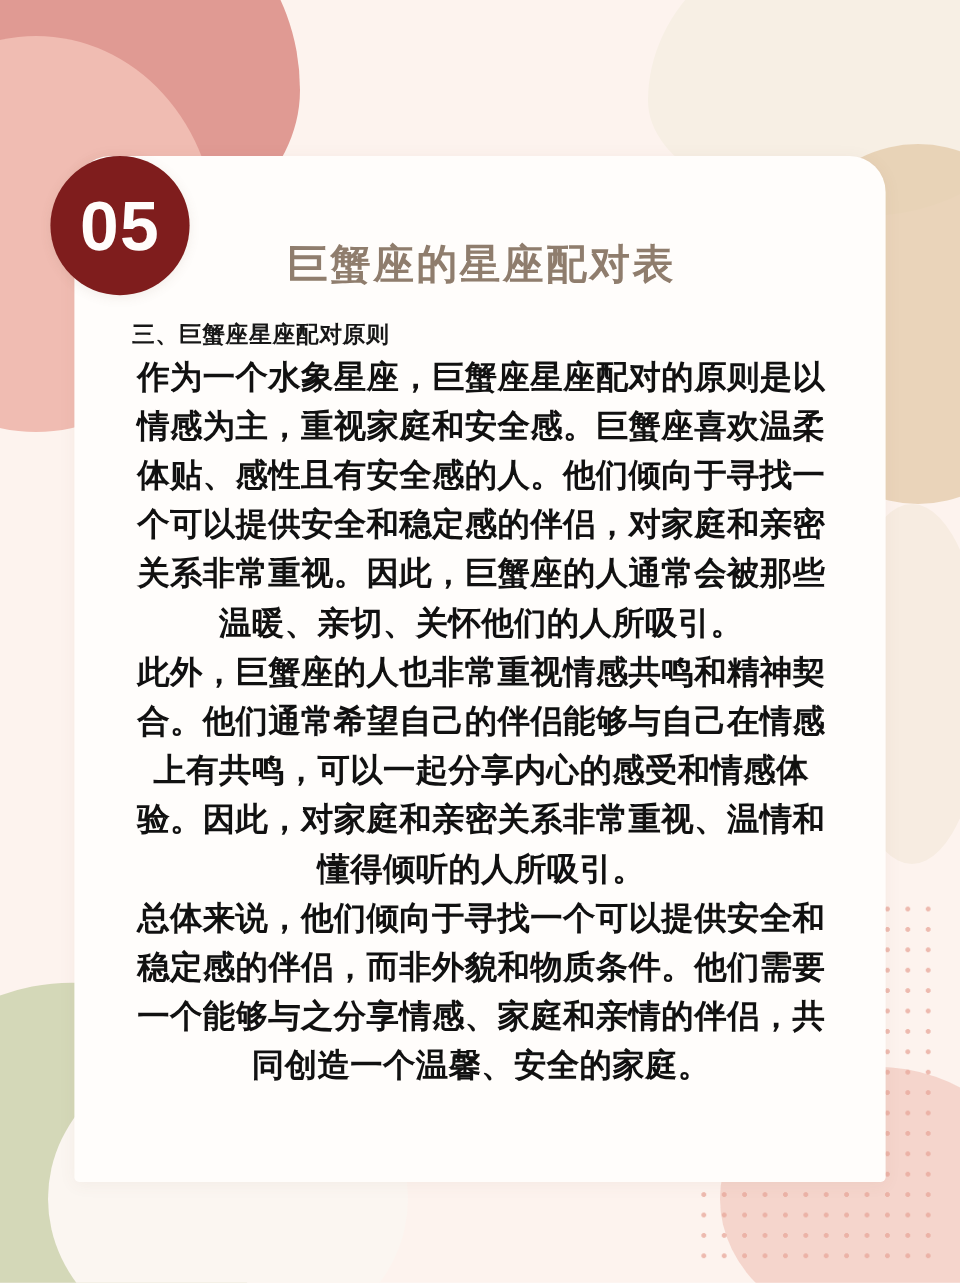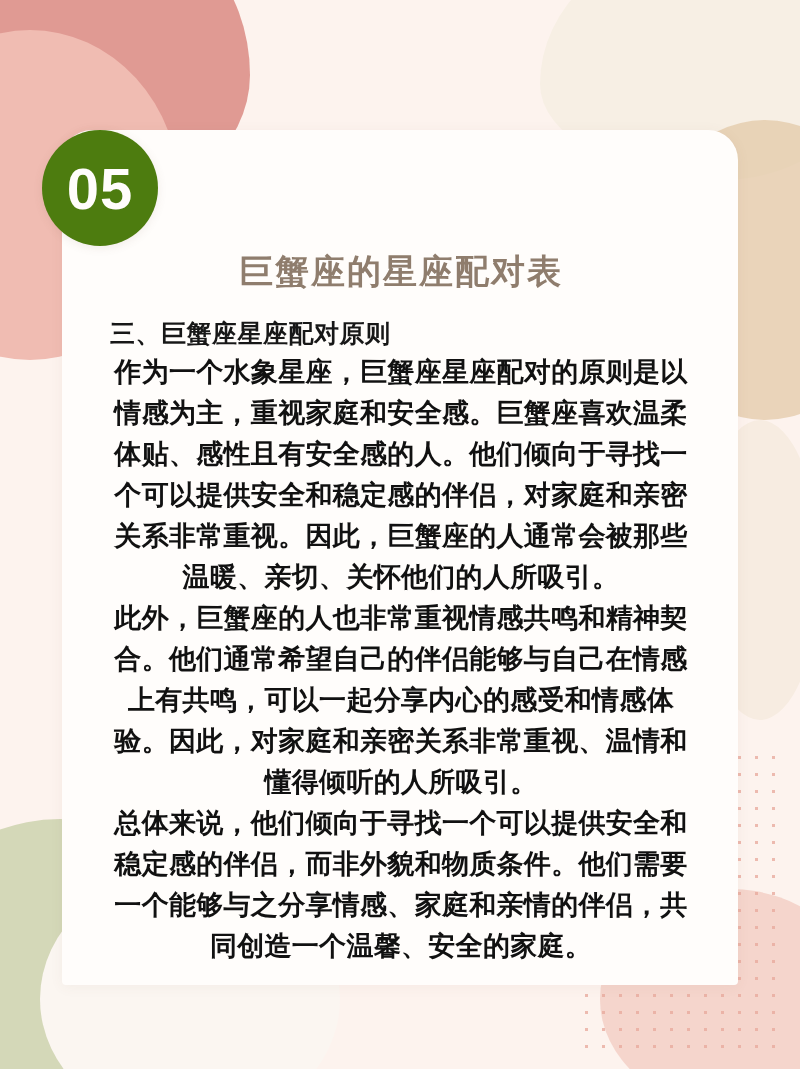--- a/index.html
+++ b/index.html
@@ -102,53 +102,53 @@
   }
 
   
   .badge {
     position: absolute;
     left: 42px;
     top: 130px;
     width: 116px;
     height: 116px;
     border-radius: 50%;
-    background: #4d7c0f;
+    background: #7f1d1d;
     color: #fffdfb;
     display: flex;
     align-items: center;
     justify-content: center;
     font-size: 58px;
     font-weight: bold;
     letter-spacing: 1px;
     z-index: 5;
     box-shadow: 0 2px 10px rgba(120, 90, 70, .10);
   }
 
   
   .content {
     position: absolute;
     left: 62px;
     top: 130px;
     width: 676px;
     height: 855px;
     box-sizing: border-box;
-    padding: 119px 46px 0 48px;
+    padding: 68px 46px 0 48px;
     z-index: 6;
   }
   .doc-title {
     text-align: center;
     font-size: 34px;
     font-weight: bold;
     color: #8f7d6d;
     letter-spacing: 2px;
     margin: 0 0 22px 0;
   }
   .subheading {
-    font-size: 25px;
+    font-size: 19px;
     font-weight: bold;
     color: #171717;
     margin: 0 0 2px 0;
     letter-spacing: .5px;
   }
   .para {
     font-size: 27px;
     font-weight: bold;
     line-height: 41px;
     color: #111;

